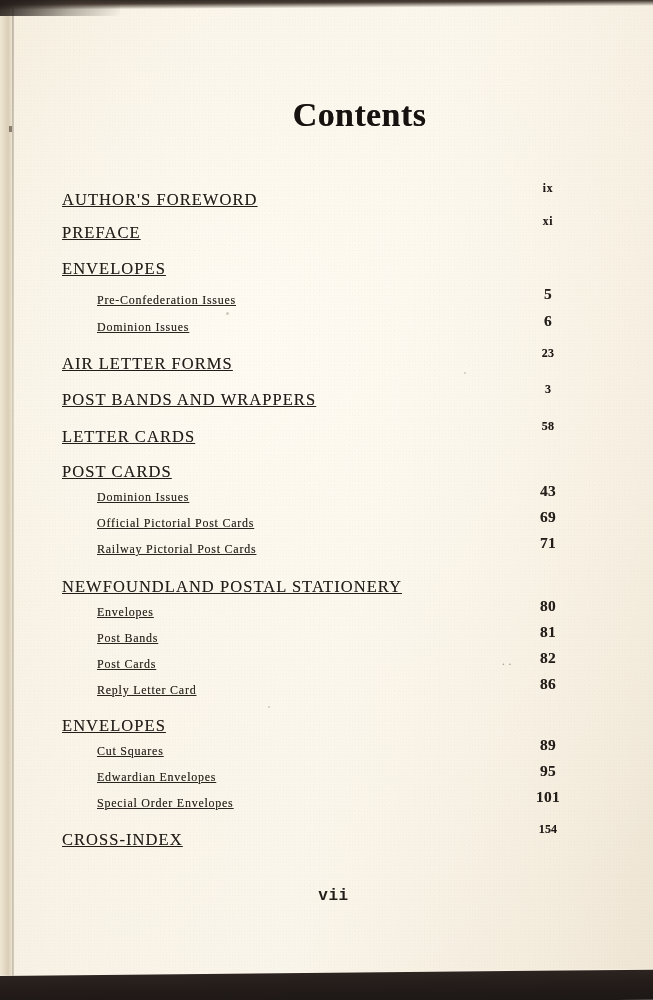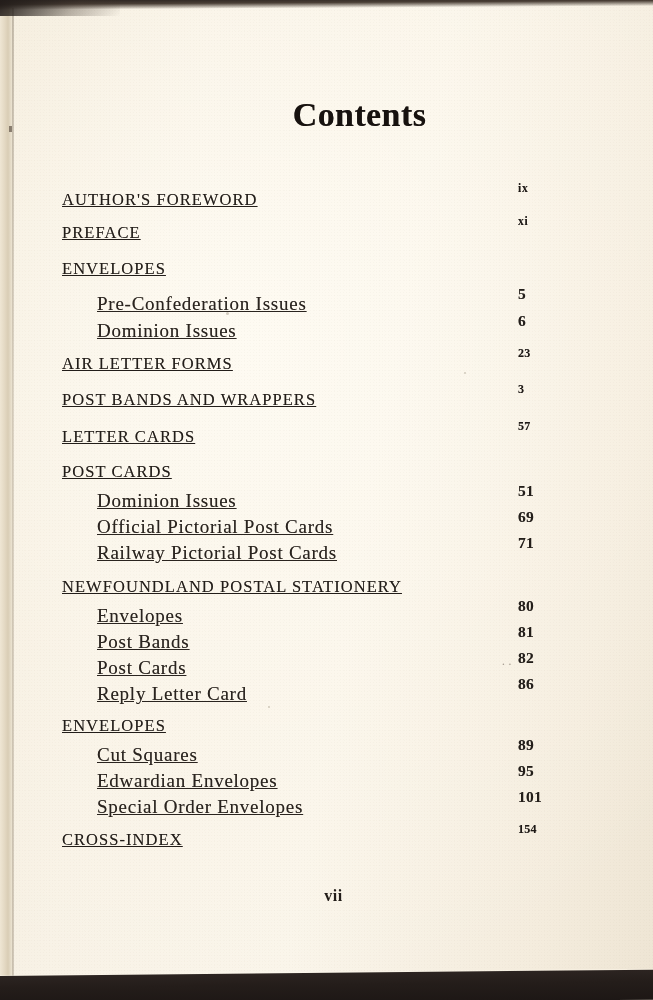--- a/index.html
+++ b/index.html
@@ -128,21 +128,21 @@
     top: 8px;
     white-space: nowrap;
     text-shadow: 0 0 0.55px rgba(36,31,27,0.45);
     text-decoration: underline;
   }
   .row .page-num {
     position: absolute;
     right: 0;
     top: 0;
     width: 60px;
-    text-align: left;
+    text-align: center;
     text-shadow: 0 0 0.55px rgba(36,31,27,0.45);
   }
 
   
   .row.major .label {
     font-size: 16.5px;
     letter-spacing: 1.05px;
     color: #221d19;
   }
   .row.major .page-num {
@@ -153,21 +153,21 @@
   }
   .row.major .page-num.roman {
     font-size: 11.5px;
     font-weight: bold;
     letter-spacing: 0.8px;
   }
 
   
   .row.sub .label {
     left: 35px;
-    font-size: 19px;
+    font-size: 12px;
     letter-spacing: 0.75px;
     color: #2a241f;
   }
   .row.sub .page-num {
     font-size: 15.5px;
     font-weight: bold;
     letter-spacing: 0.2px;
     color: #231e1a;
   }
 
@@ -183,20 +183,21 @@
   .folio {
     position: absolute;
     left: 0;
     top: 887px;
     width: 653px;
     text-align: center;
     font-size: 16px;
     font-weight: bold;
     letter-spacing: 0.6px;
     color: #221d19;
+    font-family: Liberation Mono, monospace;
   }
   .folio span { display: inline-block; margin-left: 14px; }
 
   .speck {
     position: absolute;
     background: rgba(110,94,74,0.30);
     border-radius: 50%;
     pointer-events: none;
   }
 </style>
@@ -247,28 +248,28 @@
         <div class="row major" style="top: 164px;">
           <div class="label">AIR LETTER FORMS</div>
           <div class="page-num">23</div>
         </div>
         <div class="row major" style="top: 200px;">
           <div class="label">POST BANDS AND WRAPPERS</div>
           <div class="page-num">3</div>
         </div>
         <div class="row major" style="top: 237px;">
           <div class="label">LETTER  CARDS</div>
-          <div class="page-num">57</div>
+          <div class="page-num">58</div>
         </div>
         <div class="row major" style="top: 272px;">
           <div class="label">POST CARDS</div>
         </div>
         <div class="row sub" style="top: 300px;">
           <div class="label">Dominion  Issues</div>
-          <div class="page-num">51</div>
+          <div class="page-num">43</div>
         </div>
         <div class="row sub" style="top: 326px;">
           <div class="label">Official  Pictorial  Post  Cards</div>
           <div class="page-num">69</div>
         </div>
         <div class="row sub" style="top: 352px;">
           <div class="label">Railway  Pictorial  Post  Cards</div>
           <div class="page-num">71</div>
         </div>
         <div class="row major" style="top: 387px;">

